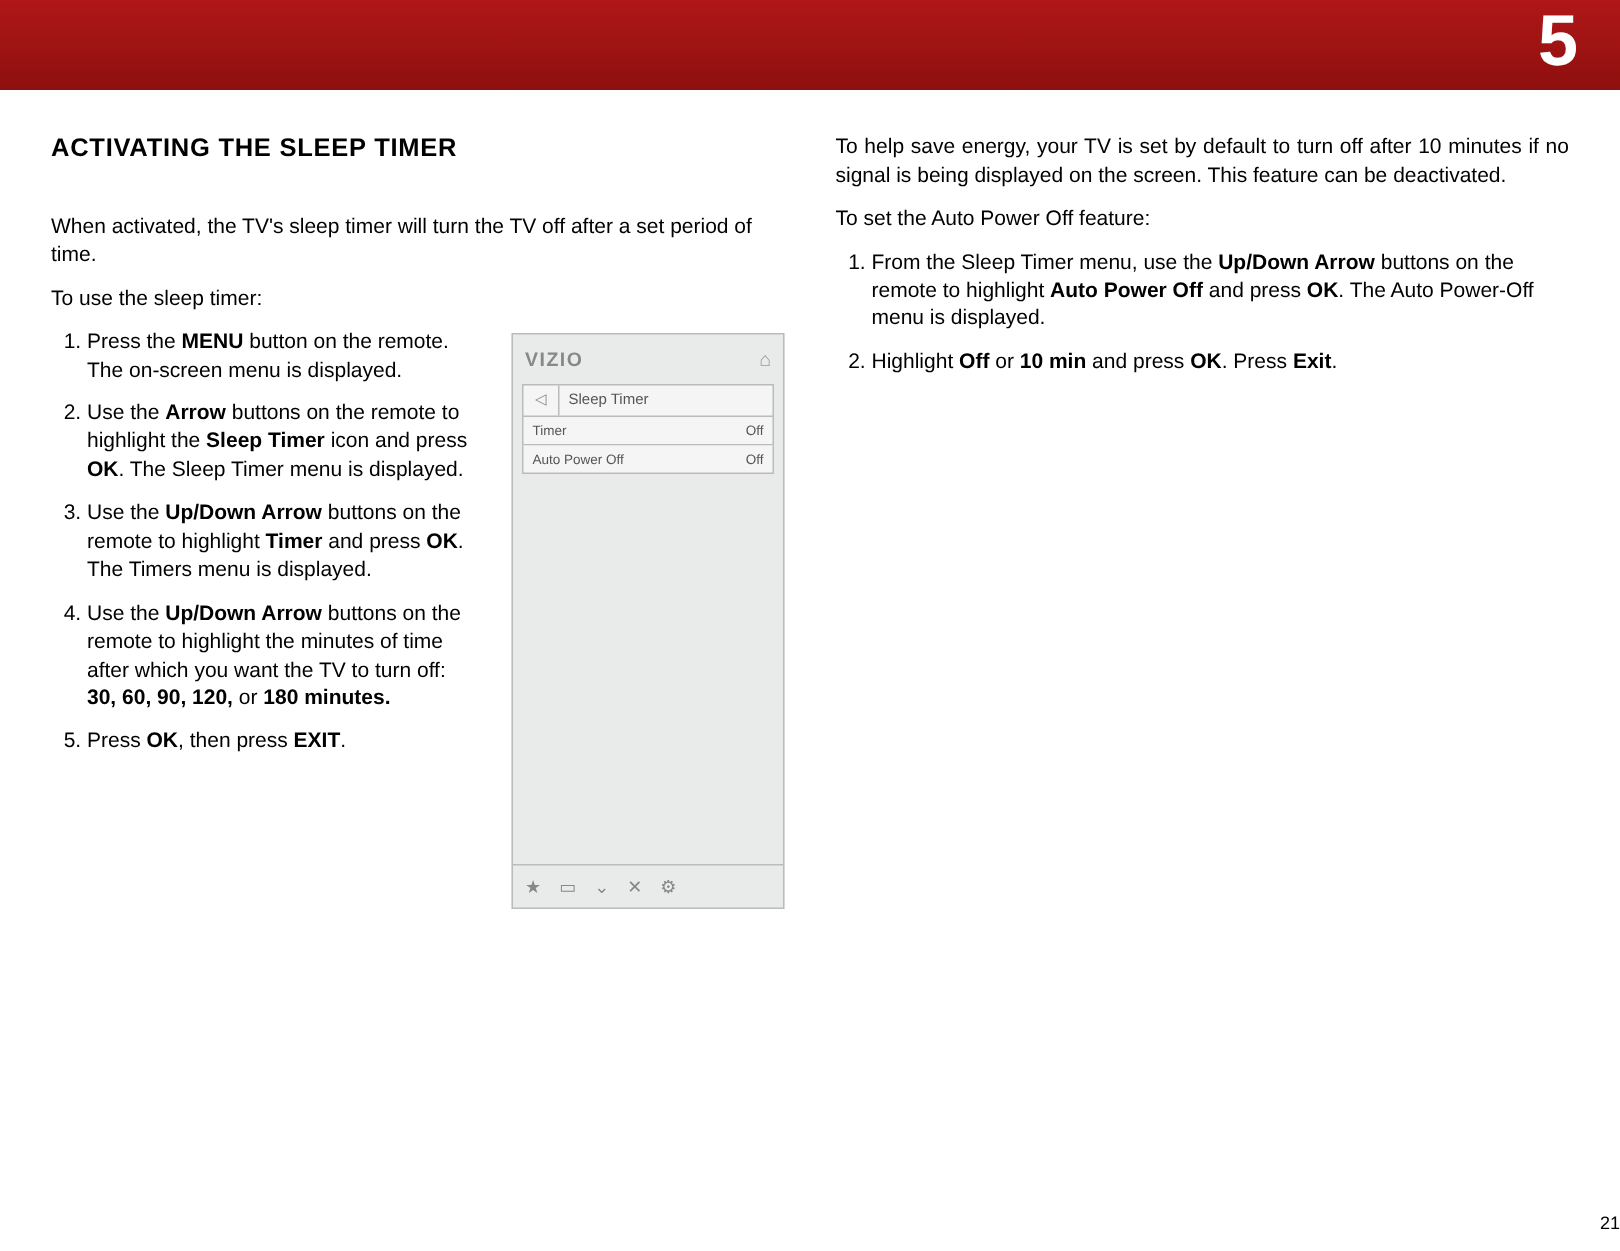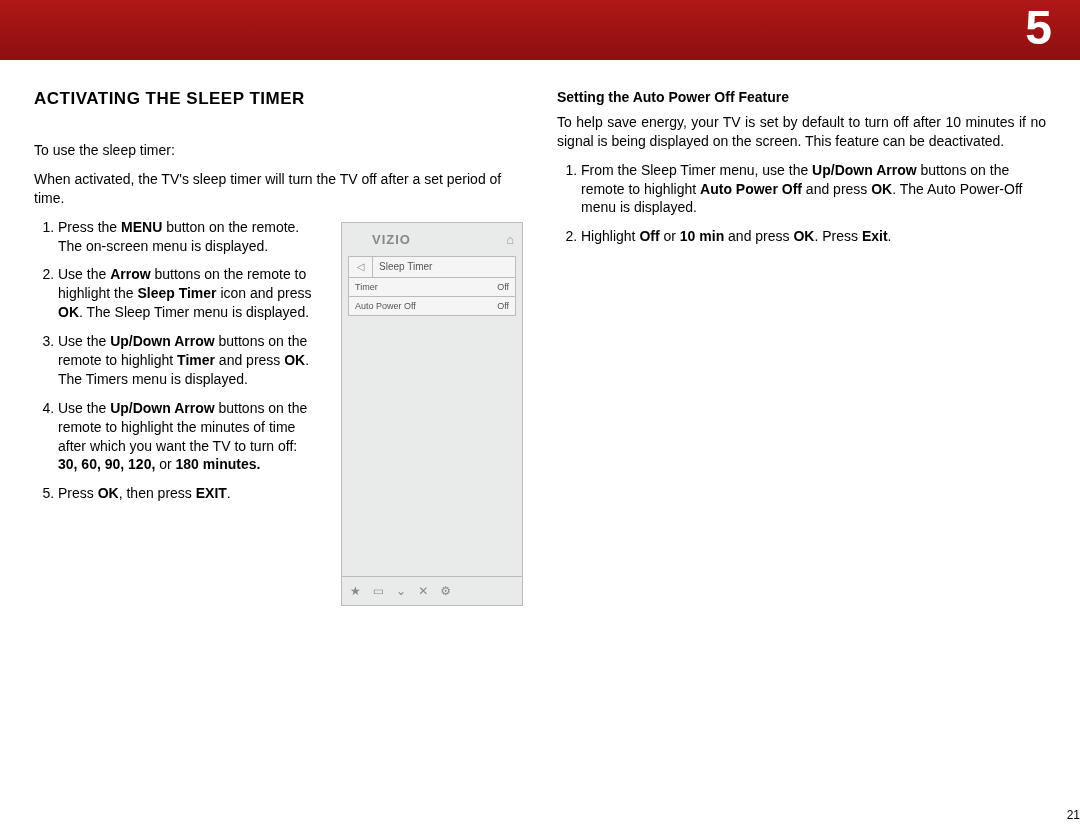--- a/index.html
+++ b/index.html
@@ -68,21 +68,20 @@
     color: #555;
     display: flex;
     flex-direction: column;
     margin-top: 4px;
   }
   .menu-top {
     display: flex;
     align-items: flex-start;
     justify-content: space-between;
     padding: 8px 8px 4px 8px;
-    margin-left: 22px;
   }
   .brand {
     font-size: 13px;
     font-weight: bold;
     letter-spacing: 1px;
     color: #888;
   }
   .home-ic {
     font-size: 13px;
     color: #999;
@@ -143,22 +142,22 @@
 <body>
 
 <div class="red-bar">
   <div class="chapter-num">5</div>
 </div>
 
 <div class="content">
 
   <div class="col">
     <h2 class="section">ACTIVATING THE SLEEP TIMER</h2>
+    <p class="para">When activated, the TV's sleep timer will turn the TV off after a set period of time.</p>
     <p class="para">To use the sleep timer:</p>
-    <p class="para">When activated, the TV's sleep timer will turn the TV off after a set period of time.</p>
 
     <div class="left-flex">
       <div class="left-text">
         <ol class="steps">
           <li>
             <span>Press the </span><span class="bold">MENU</span><span> button on the remote. The on-screen menu is displayed.</span>
           </li>
           <li>
             <span>Use the </span><span class="bold">Arrow</span><span> buttons on the remote to highlight the </span><span class="bold">Sleep Timer</span><span> icon and press </span><span class="bold">OK</span><span>. The Sleep Timer menu is displayed.</span>
           </li>
@@ -197,22 +196,22 @@
           <span>▭</span>
           <span>⌄</span>
           <span>✕</span>
           <span>⚙</span>
         </div>
       </div>
     </div>
   </div>
 
   <div class="col">
-    <h3 class="sub">Setting the Auto Power Off Feature</h3>
     <p class="para" style="text-align:justify">To help save energy, your TV is set by default to turn off after 10 minutes if no signal is being displayed on the screen. This feature can be deactivated.</p>
+    <p class="para">To set the Auto Power Off feature:</p>
     <ol class="steps">
       <li>
         <span>From the Sleep Timer menu, use the </span><span class="bold">Up/Down Arrow</span><span> buttons on the remote to highlight </span><span class="bold">Auto Power Off</span><span> and press </span><span class="bold">OK</span><span>. The Auto Power-Off menu is displayed.</span>
       </li>
       <li>
         <span>Highlight </span><span class="bold">Off</span><span> or </span><span class="bold">10 min</span><span> and press </span><span class="bold">OK</span><span>. Press </span><span class="bold">Exit</span><span>.</span>
       </li>
     </ol>
   </div>
 

